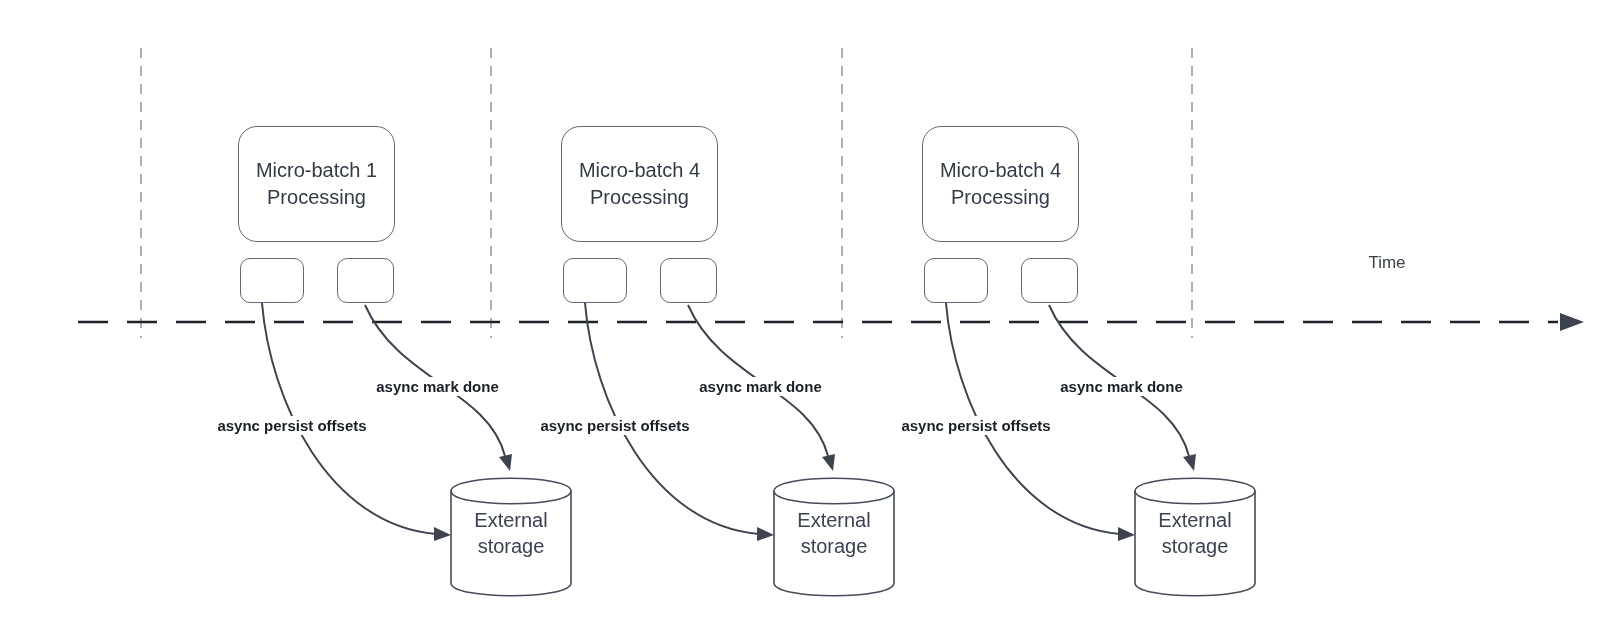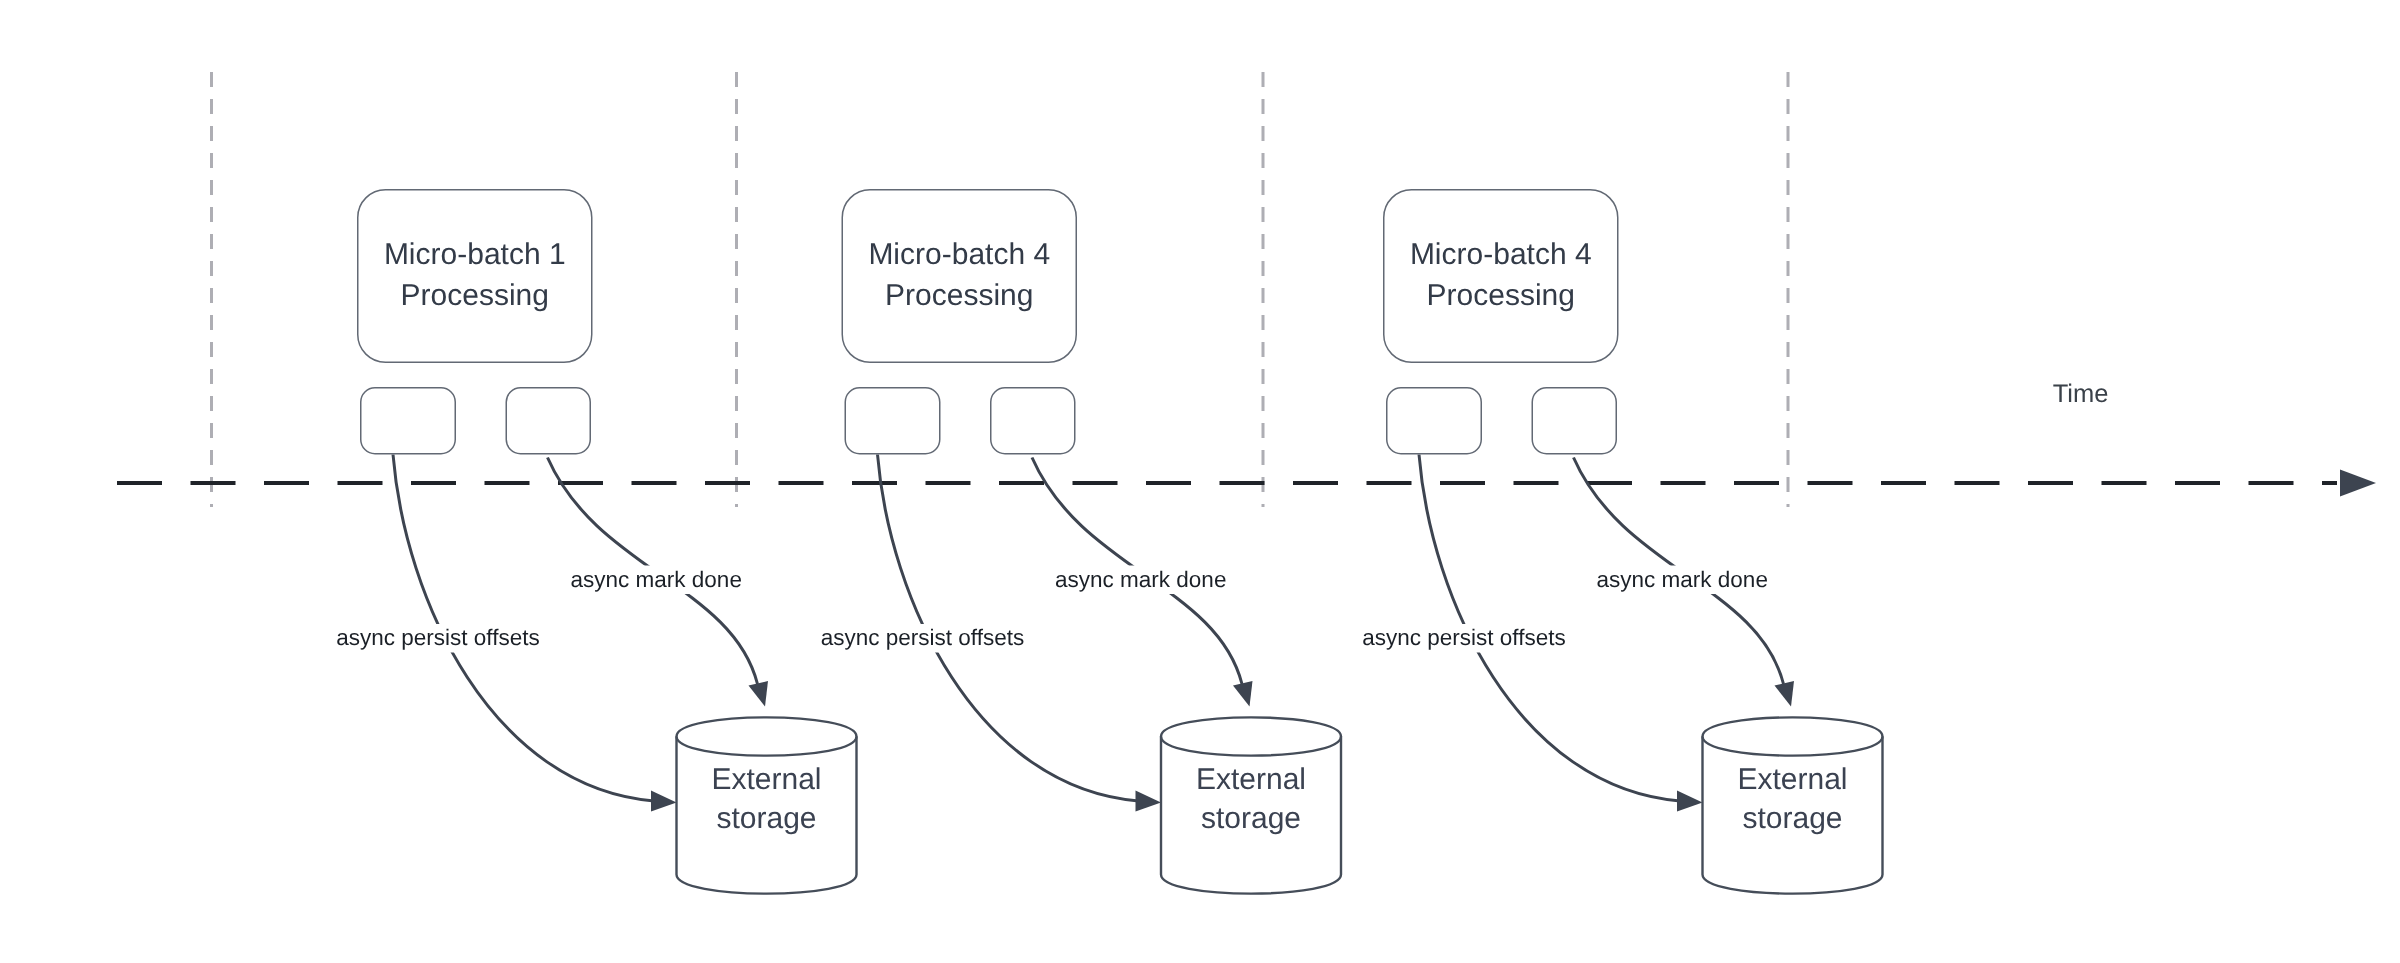--- a/index.html
+++ b/index.html
@@ -29,21 +29,21 @@
   }
   .task-rect{
     position:absolute;top:258px;height:45px;background:#ffffff;
     border:1.5px solid #626974;border-radius:10px;box-sizing:border-box;z-index:2;
   }
   .task-left{left:2px;width:64px;}
   .task-right{left:99px;width:57px;}
 
   .async-label{
     position:absolute;z-index:3;background:#ffffff;text-align:center;
-    font-size:15px;font-weight:normal;color:#1b2027;padding:1px 0;
+    font-size:15px;font-weight:bold;color:#1b2027;padding:1px 0;
   }
   .persist-label{left:-35px;top:416px;width:178px;}
   .markdone-label{left:128px;top:377px;width:143px;}
 
   .storage-label{
     position:absolute;left:213px;top:507px;width:120px;z-index:3;
     text-align:center;font-size:20px;line-height:26px;color:#3b4251;
     white-space:pre-line;
   }
 

